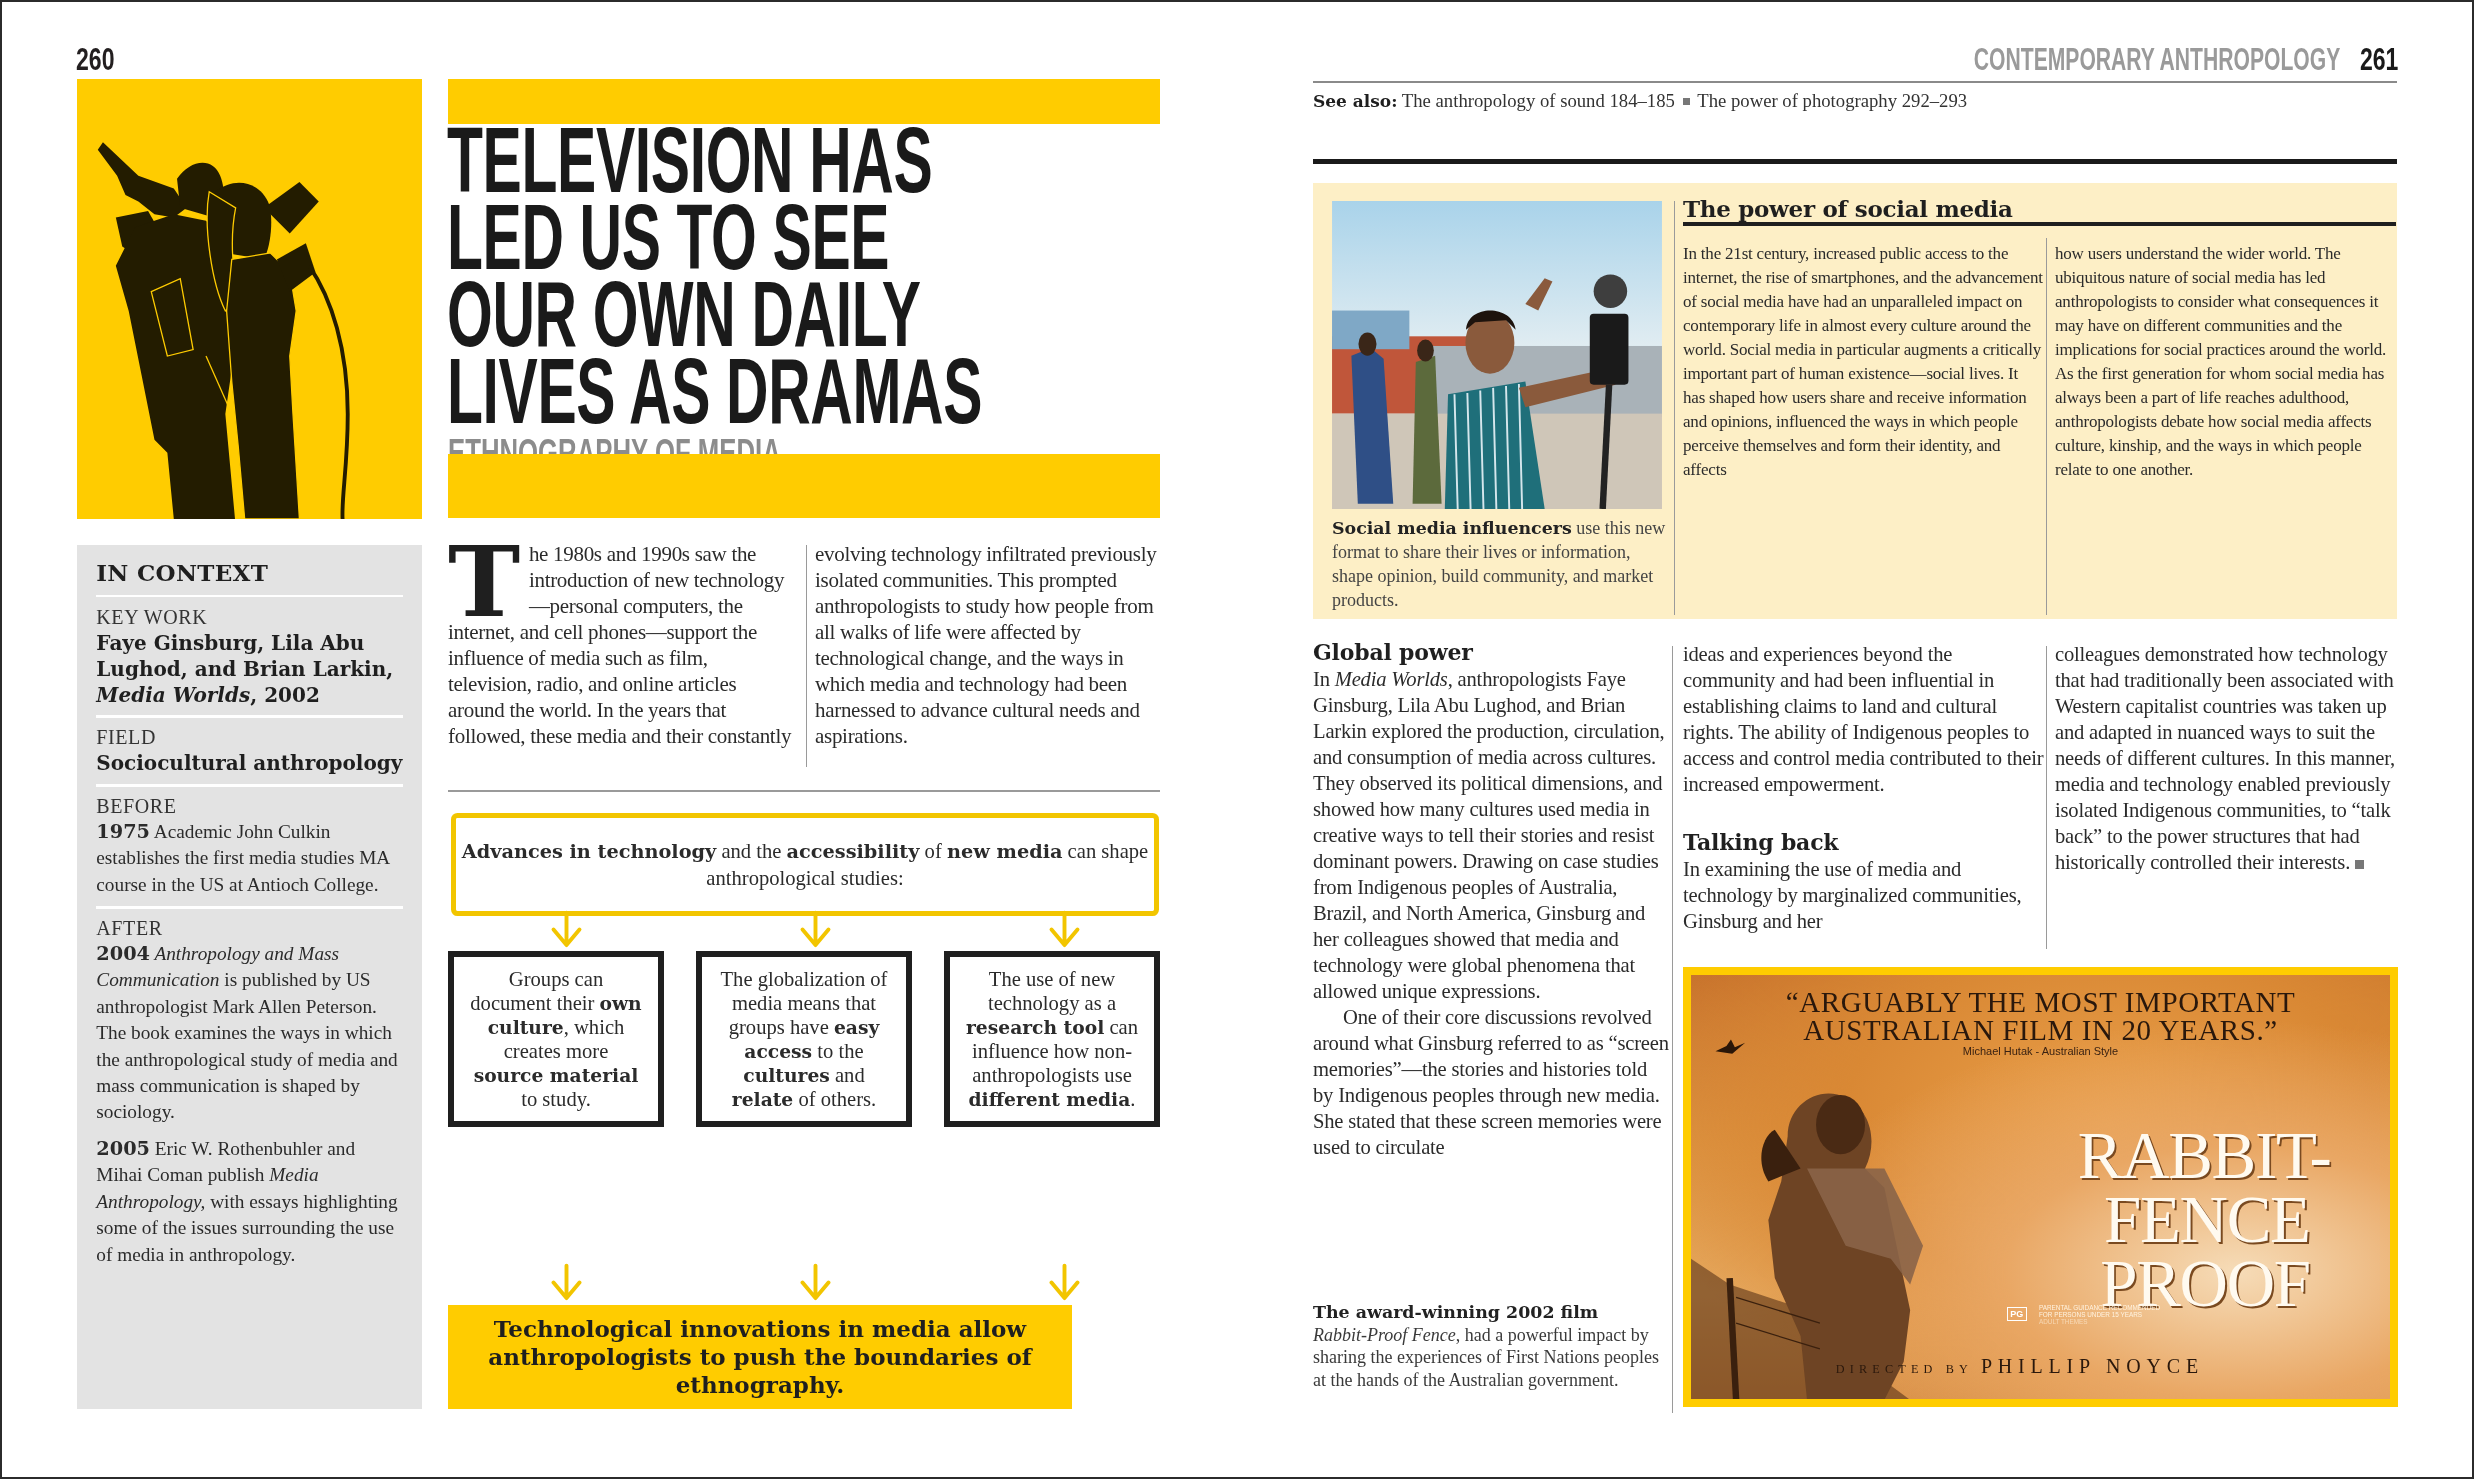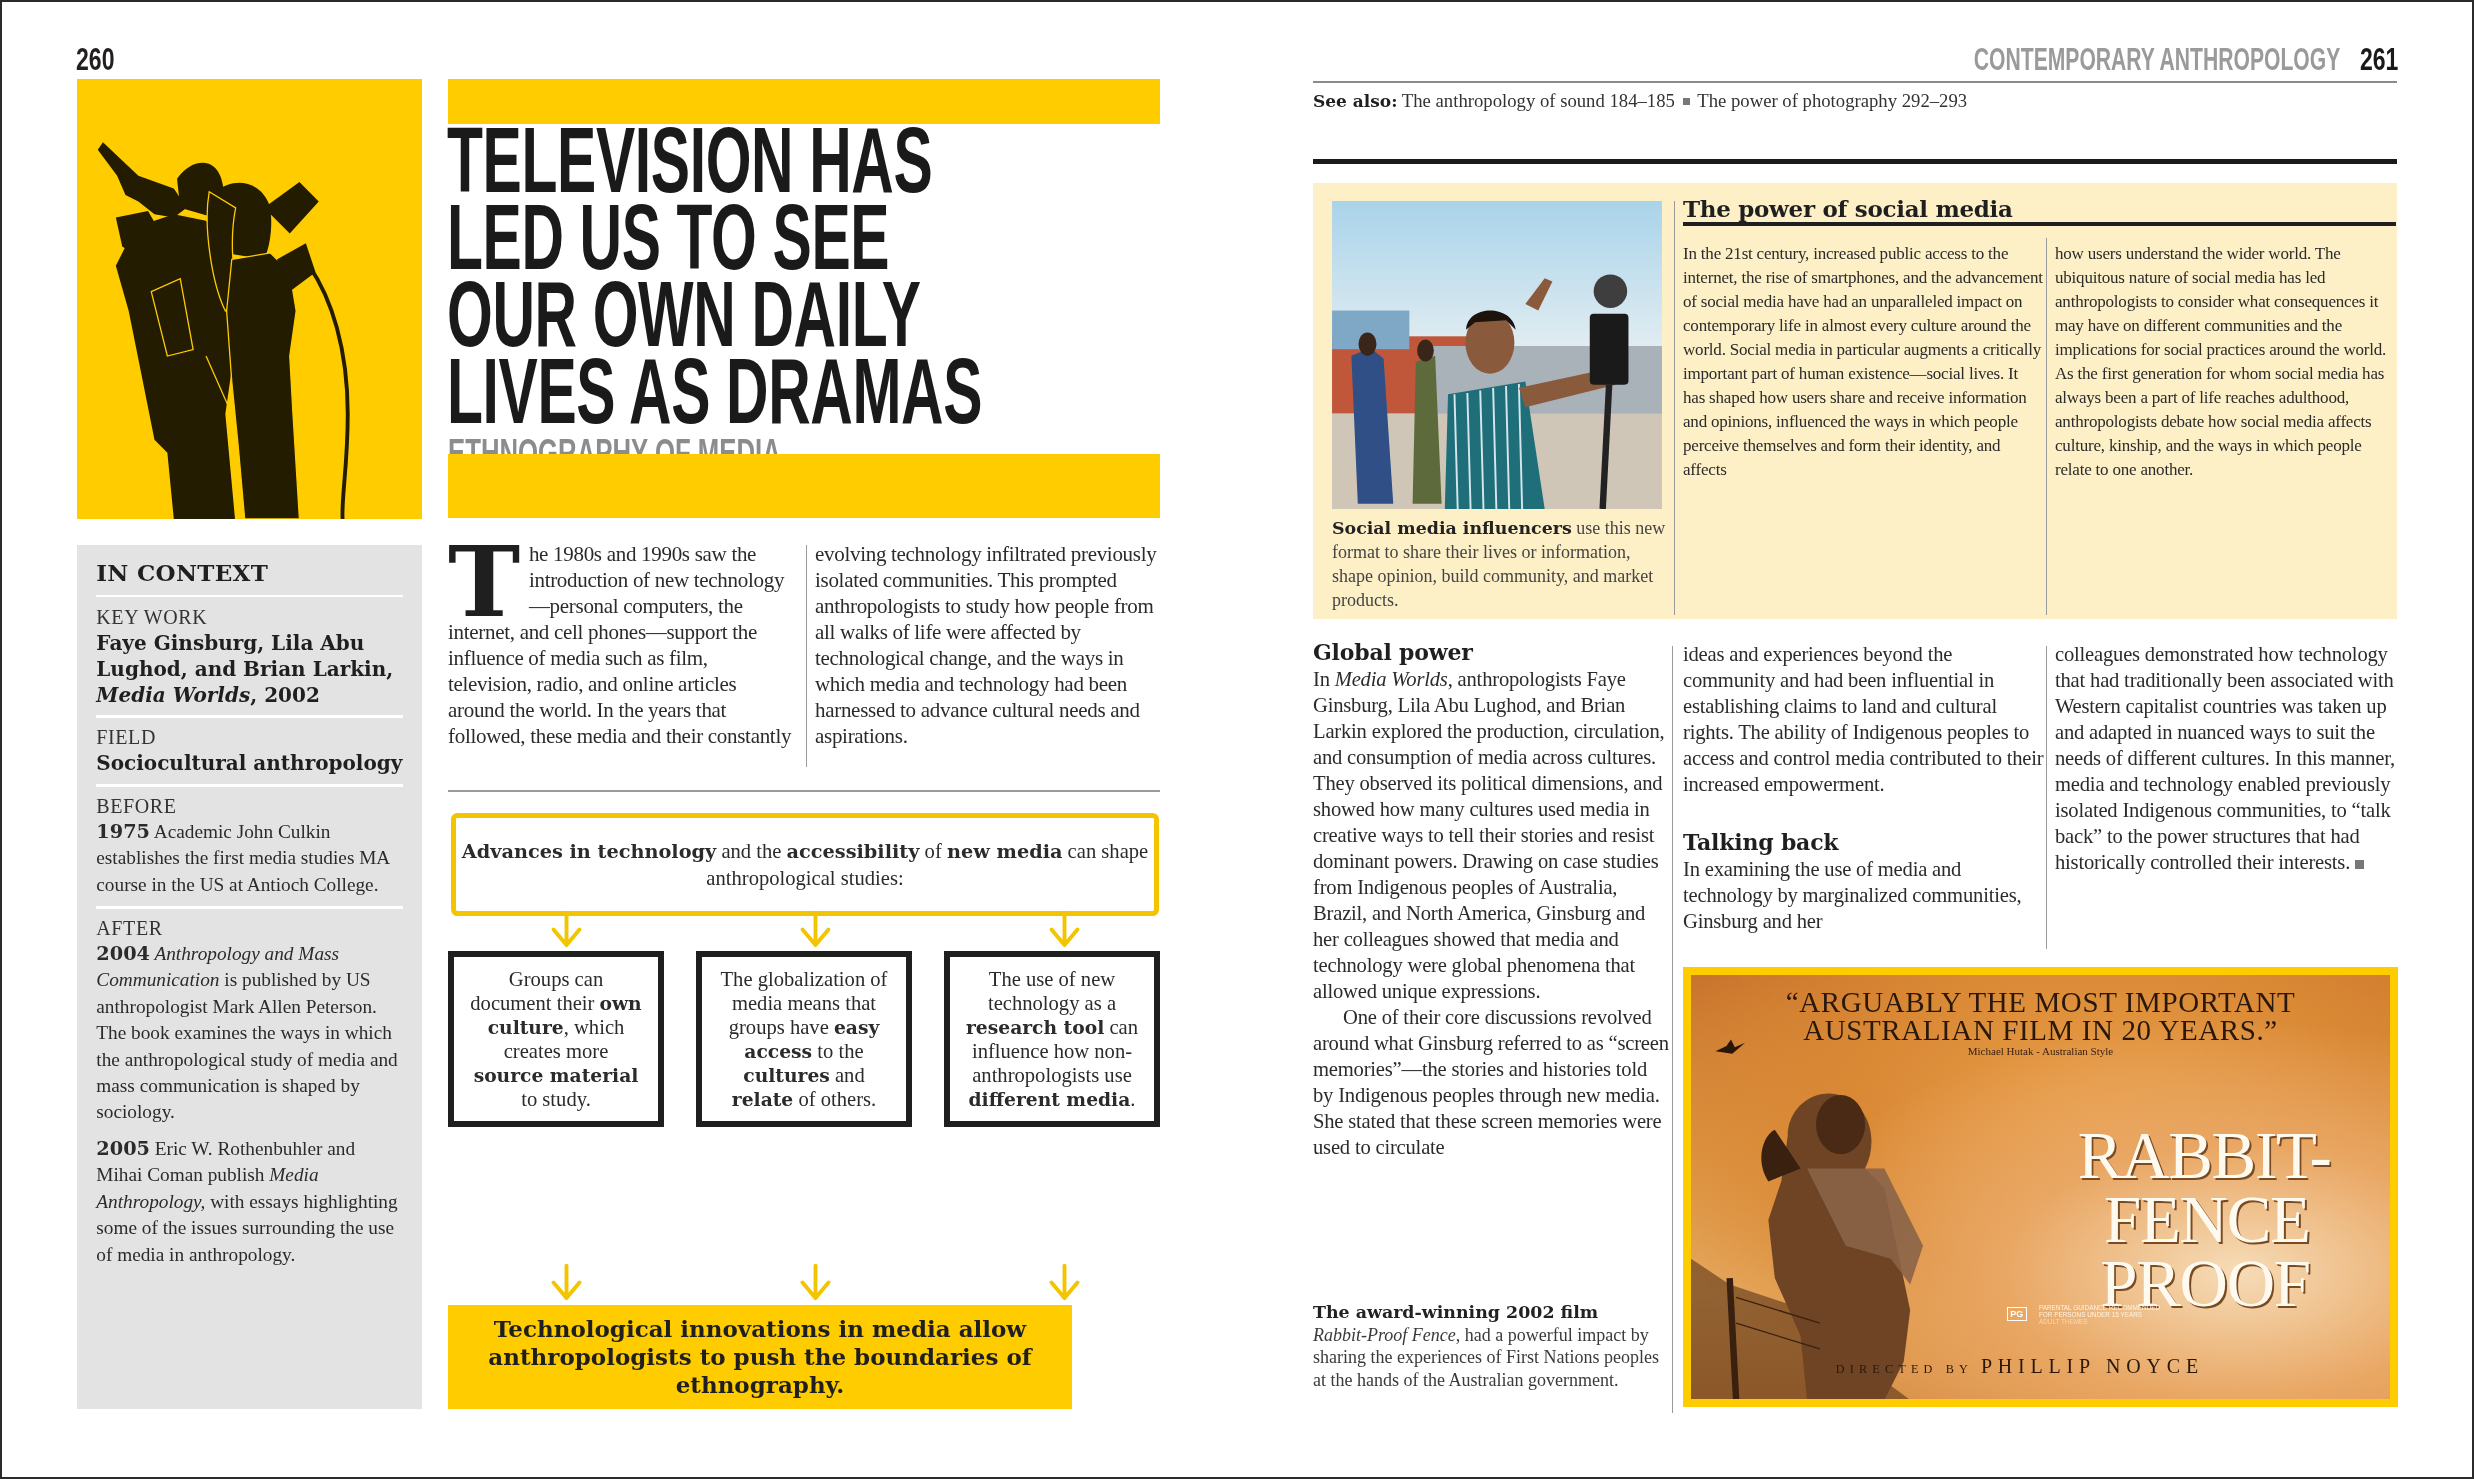--- a/index.html
+++ b/index.html
@@ -95,21 +95,21 @@
   #film-caption { left: 1313px; top: 1301px; width: 358px; font-family: "Liberation Serif", serif; font-size: 18px; line-height: 22.6px; color: #3a3a3a; }
   #film-caption b { font-family: "DejaVu Serif", serif; font-weight: 700; font-size: 17.4px; color: #222; }
   #film-caption i { font-style: italic; }
 
   #poster-frame { left: 1683px; top: 967px; width: 715px; height: 440px; background: #ffcc00; padding: 7.7px; }
   #poster { position: relative; width: 100%; height: 100%; overflow: hidden;
     background: radial-gradient(ellipse at 78% 70%, #f6dcb8 0%, #e9a764 30%, transparent 60%),
                 radial-gradient(ellipse at 60% 35%, #eaa04a 0%, #d98834 45%, transparent 80%),
                 linear-gradient(180deg, #c8732c 0%, #dc9240 40%, #e6a85e 75%, #d68d44 100%); }
   .poster-quote { position: absolute; left: 0; right: 0; top: 13px; text-align: center; font-family: "Liberation Serif", serif; font-size: 29px; line-height: 28px; color: #2a180c; letter-spacing: 0.6px; }
-  .poster-attrib { position: absolute; left: 0; right: 0; top: 70px; text-align: center; font-family: Liberation Serif, serif; font-size: 11px; color: #3a2212; }
+  .poster-attrib { position: absolute; left: 0; right: 0; top: 70px; text-align: center; font-family: Liberation Sans, sans-serif; font-size: 11px; color: #3a2212; }
   .poster-title { position: absolute; left: 387px; top: 148px; font-family: "Liberation Serif", serif; color: #fffaf0; font-size: 67px; line-height: 64px; text-shadow: 1.9px 1.9px 0 #7a4a20; letter-spacing: -1.3px; text-align: right; width: 232px; }
   .poster-title span { display: block; white-space: nowrap; }
   .poster-rating { position: absolute; left: 316px; top: 329px; display: flex; gap: 12px; align-items: center; }
   .pg-badge { border: 1.3px solid #fff; color: #fff; font-family: "Liberation Sans", sans-serif; font-weight: 700; font-size: 9px; padding: 1.3px 2.6px; }
   .pg-text { font-family: "Liberation Sans", sans-serif; font-size: 6.4px; line-height: 7px; color: #fff3e0; }
   .poster-director { position: absolute; left: 145px; top: 380px; font-family: "Liberation Serif", serif; font-size: 12.2px; letter-spacing: 5.2px; color: #2a180c; white-space: nowrap; }
   .poster-director b { font-size: 20px; font-weight: 400; letter-spacing: 5.8px; }
 </style>
 </head>
 <body>

